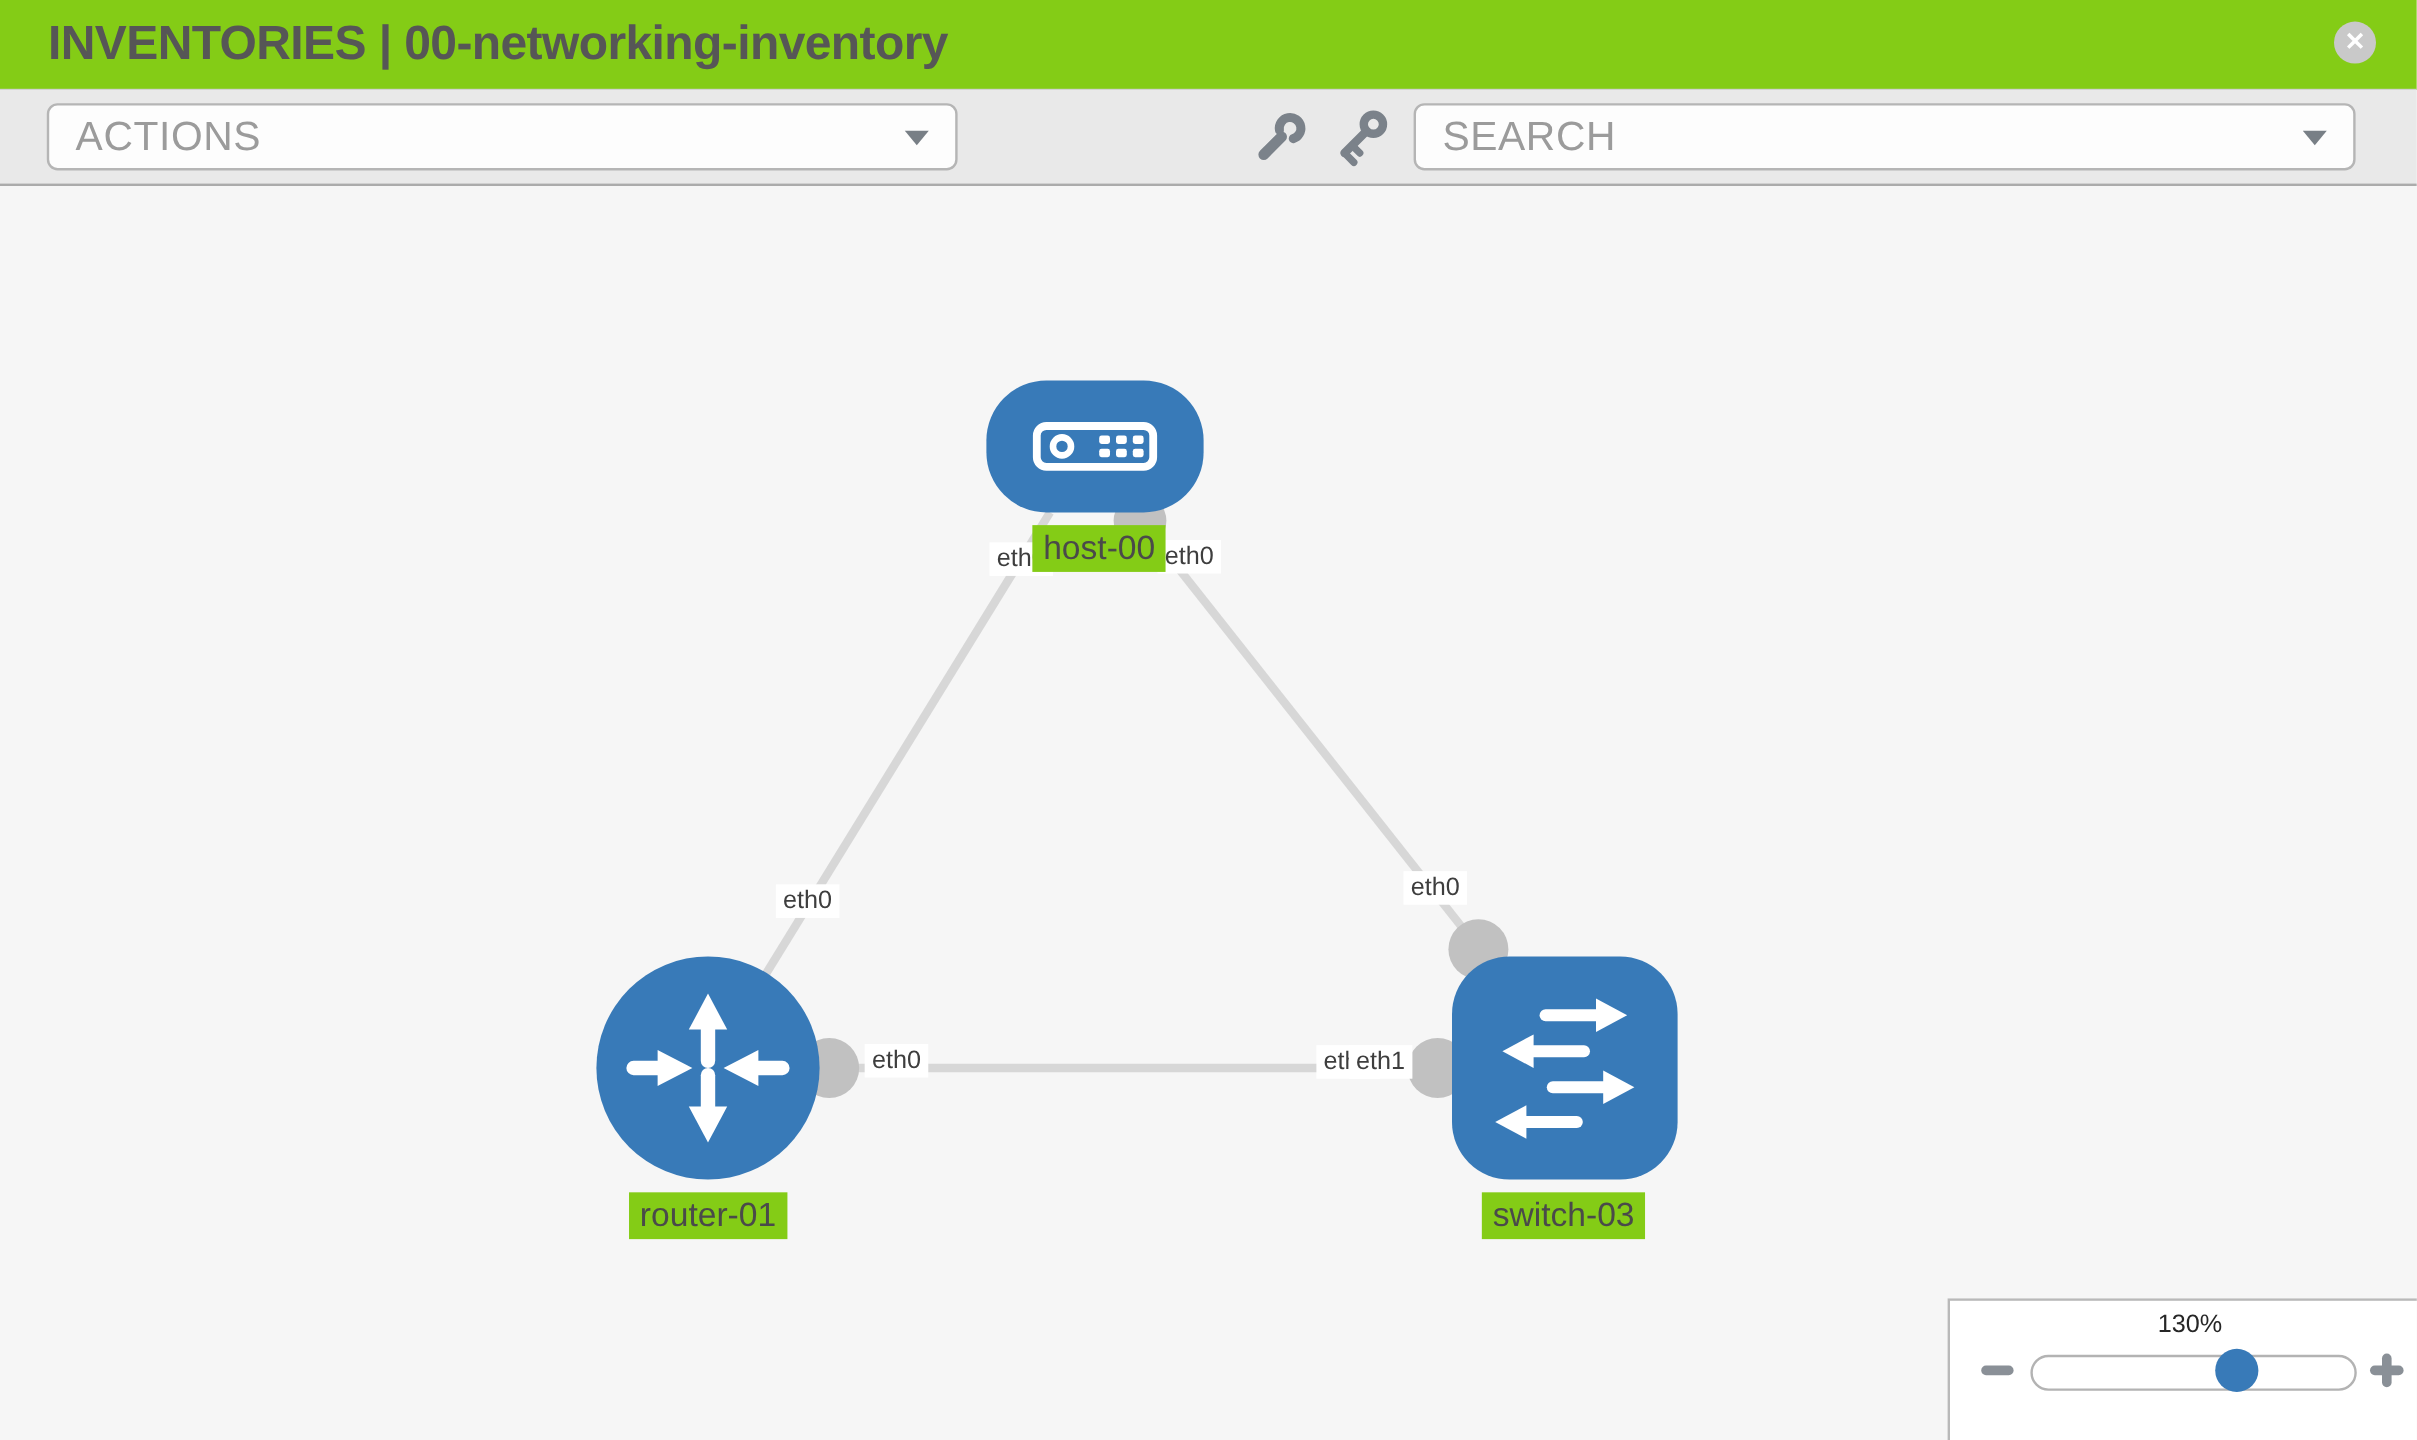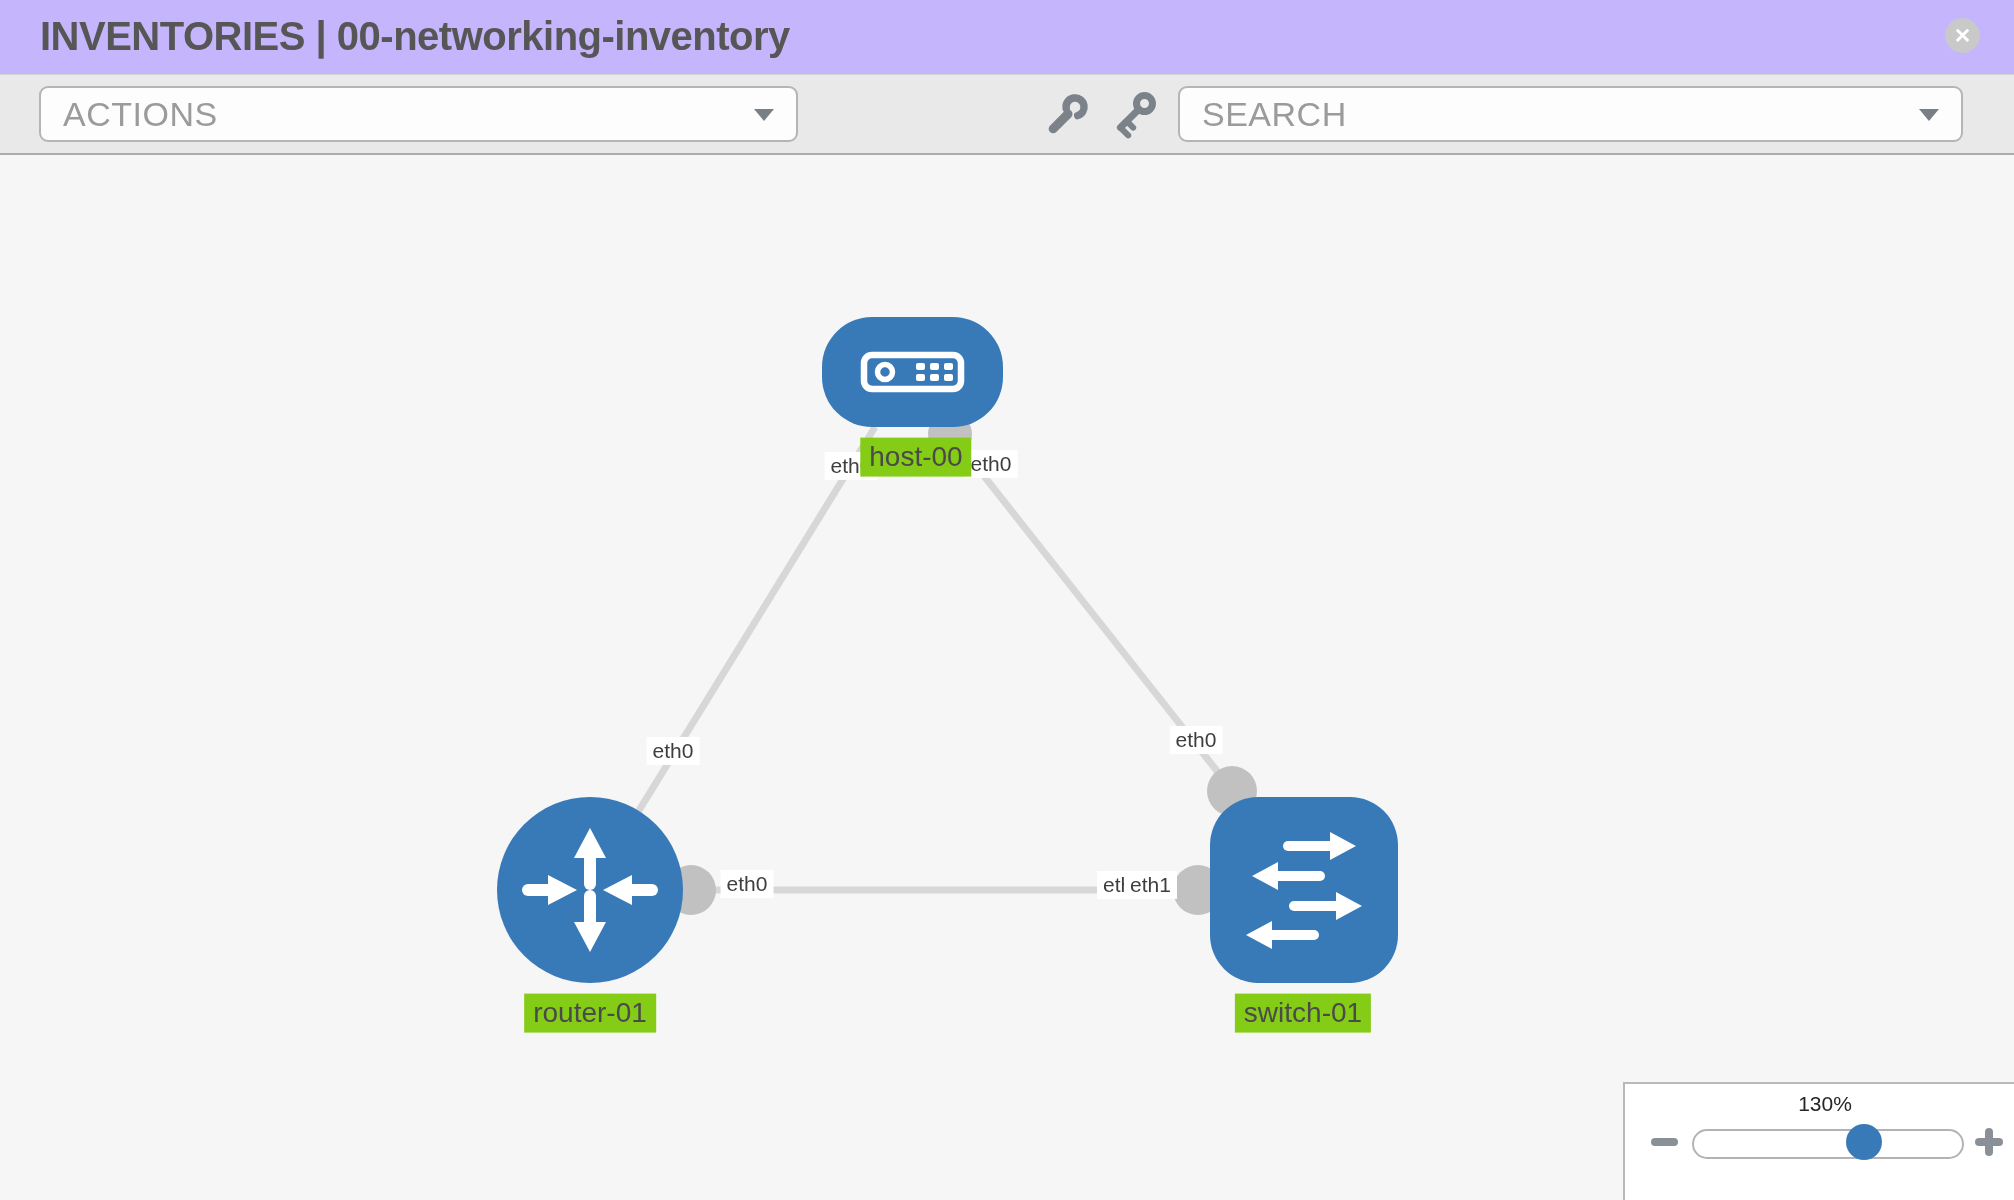--- a/index.html
+++ b/index.html
@@ -2,21 +2,21 @@
 <html><head>
 <meta charset="utf-8">
 <style>
   html,body{margin:0;padding:0;}
   body{
     width:2014px;height:1200px;position:relative;overflow:hidden;
     font-family:"Liberation Sans", sans-serif;background:#f6f6f6;
   }
   
   .header{
-    position:absolute;left:0;top:0;width:2014px;height:74px;background:#c4b5fd;
+    position:absolute;left:0;top:0;width:2014px;height:74px;background:#84cc16;
     border-bottom:1px solid #d2d2d2;
   }
   .page-title{
     position:absolute;left:40px;top:14px;font-size:40px;font-weight:bold;color:#565656;
     letter-spacing:-0.5px;white-space:nowrap;
   }
   .close-btn{
     position:absolute;left:1945px;top:18px;width:35px;height:35px;border-radius:50%;
     background:#c9c9c9;color:#ffffff;display:flex;align-items:center;justify-content:center;
     font-size:21px;font-weight:bold;cursor:pointer;line-height:1;
@@ -189,21 +189,21 @@
   <div class="flabel" style="left:851px;top:311px;">eth0</div>
   <div class="flabel" style="left:991px;top:309px;">eth0</div>
   <div class="flabel" style="left:673px;top:596px;">eth0</div>
   <div class="flabel" style="left:1196px;top:585px;">eth0</div>
   <div class="flabel" style="left:747px;top:729px;">eth0</div>
   <div class="flabel anchored" style="left:1097px;top:730px;">eth0</div>
   <div class="flabel anchored" style="left:1124px;top:730px;">eth1</div>
 
   <div class="node-label" style="left:916px;top:302px;">host-00</div>
   <div class="node-label" style="left:590px;top:858px;">router-01</div>
-  <div class="node-label" style="left:1303px;top:858px;">switch-01</div>
+  <div class="node-label" style="left:1303px;top:858px;">switch-03</div>
 </div>
 
 <div class="zoom-panel">
   <div class="zoom-pct">130%</div>
   <div class="zoom-minus"></div>
   <div class="zoom-track"></div>
   <div class="zoom-thumb"></div>
   <div class="zoom-plus"></div>
 </div>
 

